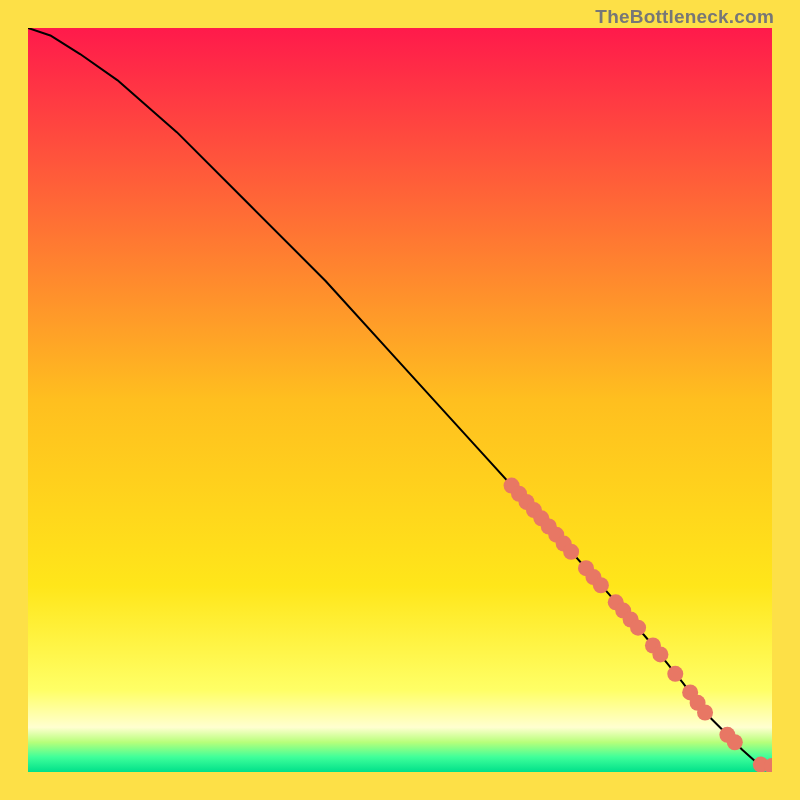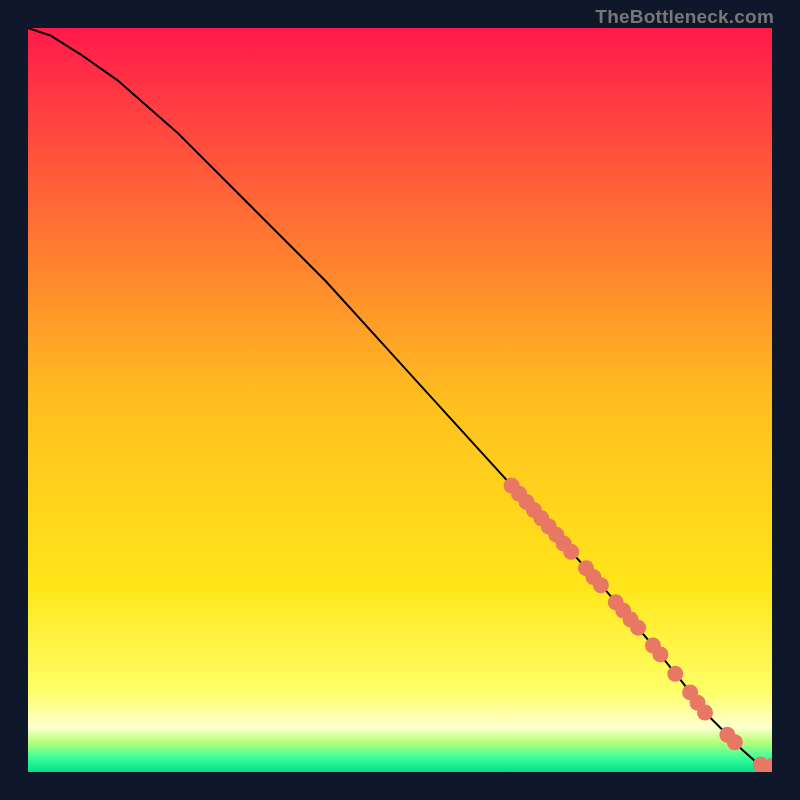--- a/index.html
+++ b/index.html
@@ -7,21 +7,21 @@
     padding: 0;
     width: 800px;
     height: 800px;
     background: #000;
     overflow: hidden;
   }
   .stage {
     position: relative;
     width: 800px;
     height: 800px;
-    background: #0f172a;
+    background: #fde047;
   }
   svg.plot {
     position: absolute;
     left: 28px;
     top: 28px;
     width: 744px;
     height: 744px;
     display: block;
   }
   .watermark {

